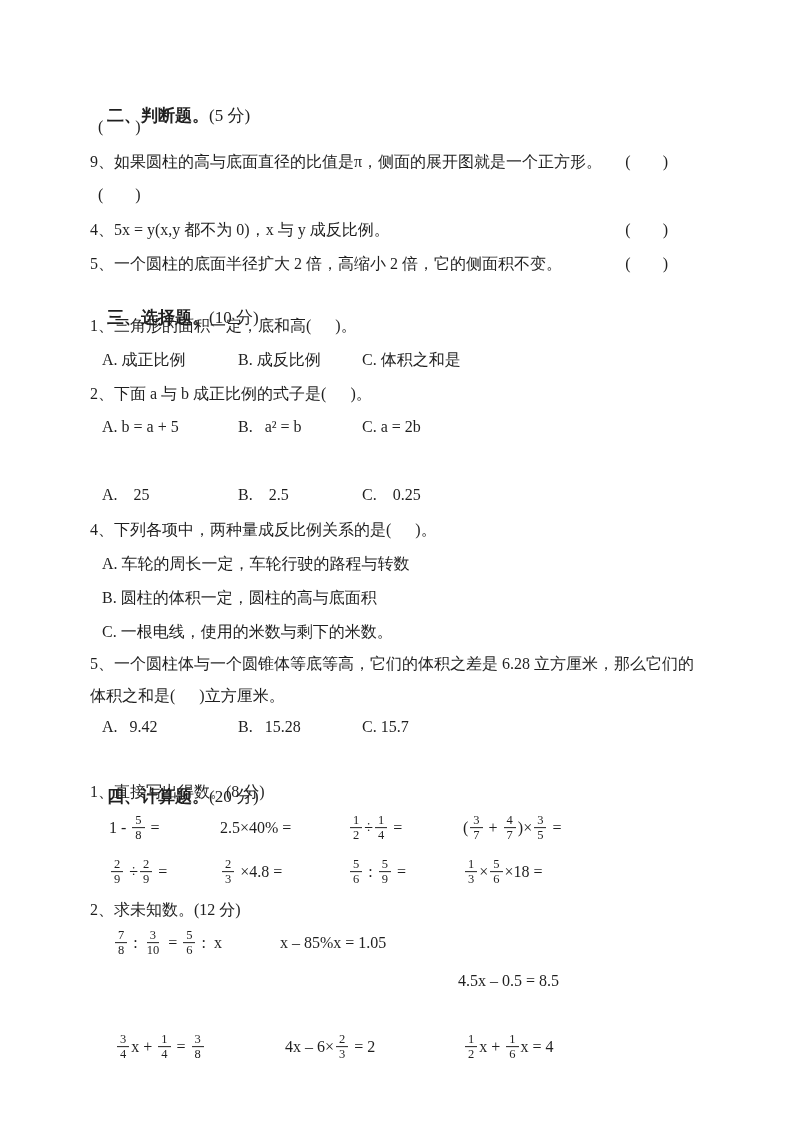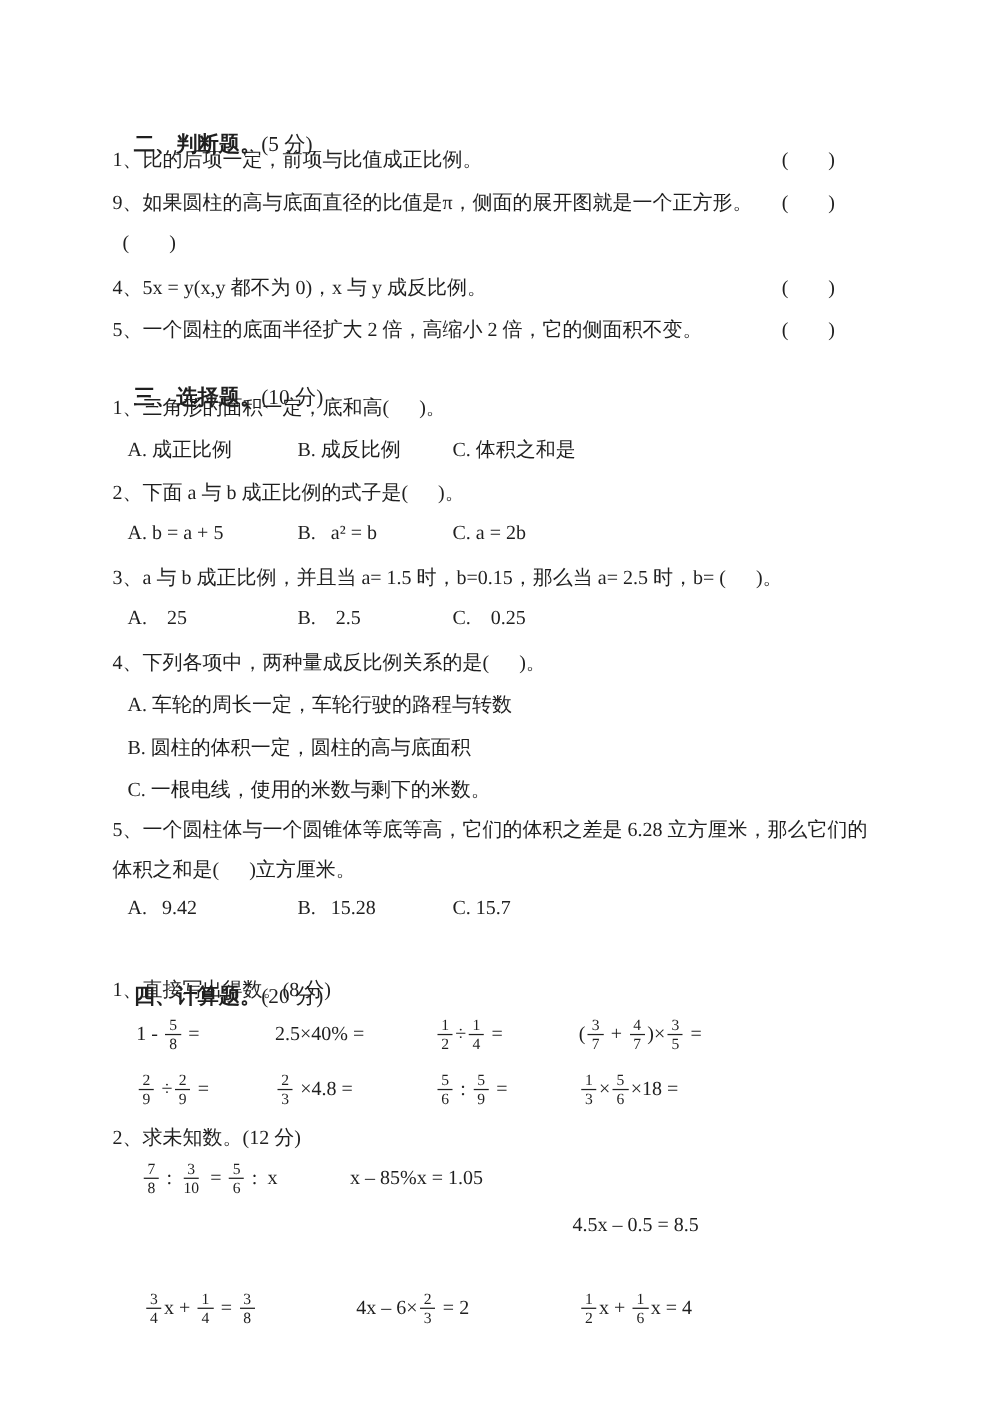--- a/index.html
+++ b/index.html
@@ -42,21 +42,20 @@
 </head>
 <body>
 
 <div class="page">
 
   <div class="line sec-title" style="top:84px;">
     <span class="bold">二、判断题。</span><span>(5 分)</span>
   </div>
 
   <div class="jline" style="top:118px;">
-    <span class="qtext">1、比的后项一定，前项与比值成正比例。</span>
     <span class="blank">(        )</span>
   </div>
   <div class="jline" style="top:152px;">
     <span class="qtext">9、如果圆柱的高与底面直径的比值是π，侧面的展开图就是一个正方形。</span>
     <span class="blank">(        )</span>
   </div>
   <div class="jline" style="top:186px;">
     <span class="blank">(        )</span>
   </div>
   <div class="jline" style="top:220px;">
@@ -79,21 +78,20 @@
     <span class="opt c3">C. 体积之和是</span>
   </div>
 
   <div class="line" style="top:384px;">2、下面 a 与 b 成正比例的式子是(      )。</div>
   <div class="optrow" style="top:418px;">
     <span class="opt c1">A. b = a + 5</span>
     <span class="opt c2">B.   a² = b</span>
     <span class="opt c3">C. a = 2b</span>
   </div>
 
-  <div class="line" style="top:452px;">3、a 与 b 成正比例，并且当 a= 1.5 时，b=0.15，那么当 a= 2.5 时，b= (      )。</div>
   <div class="optrow" style="top:486px;">
     <span class="opt c1">A.    25</span>
     <span class="opt c2">B.    2.5</span>
     <span class="opt c3">C.    0.25</span>
   </div>
 
   <div class="line" style="top:520px;">4、下列各项中，两种量成反比例关系的是(      )。</div>
   <div class="line" style="top:588px;left:102px;">B. 圆柱的体积一定，圆柱的高与底面积</div>
   <div class="line" style="top:554px;left:102px;">A. 车轮的周长一定，车轮行驶的路程与转数</div>
   <div class="line" style="top:622px;left:102px;">C. 一根电线，使用的米数与剩下的米数。</div>

